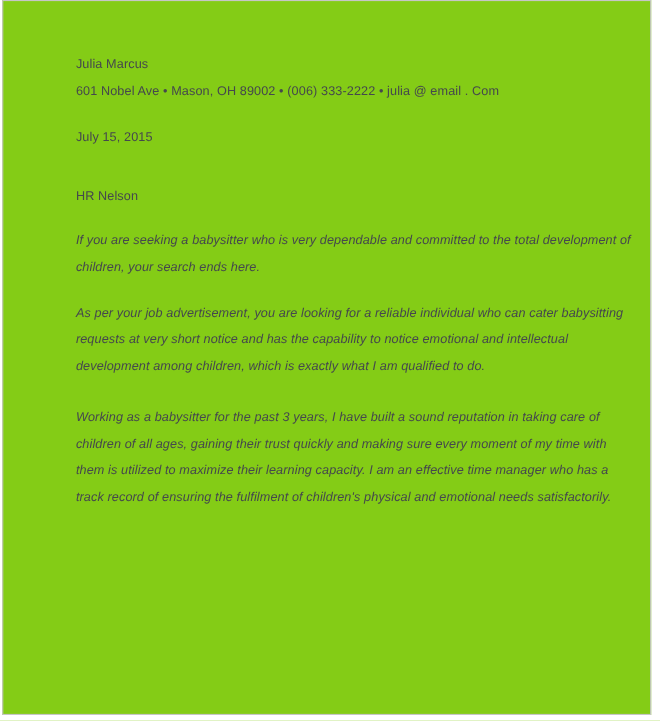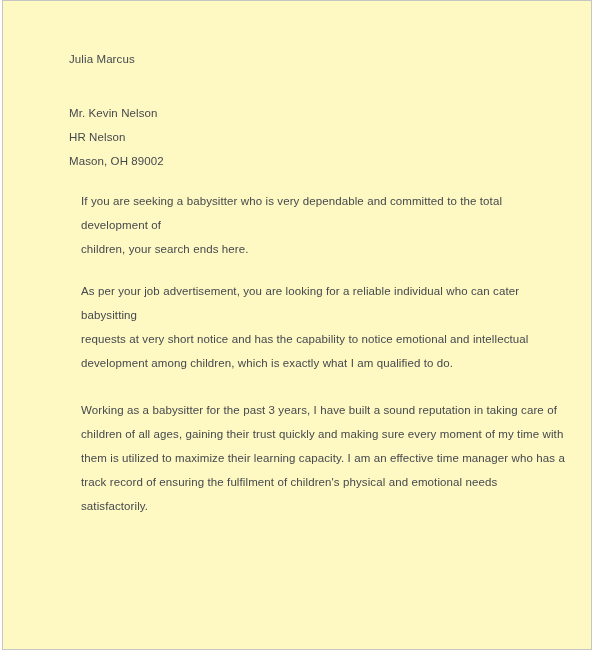--- a/index.html
+++ b/index.html
@@ -10,55 +10,55 @@
     height: 655px;
     overflow: hidden;
     font-family: "Liberation Sans", "DejaVu Sans", sans-serif;
   }
   .page {
     position: absolute;
     left: 2px;
     top: 0;
     width: 590px;
     height: 650px;
-    background: #fef9c3;
+    background: #84cc16;
     border: 1px solid #c6c6c6;
     box-sizing: border-box;
   }
   .content {
     padding: 46px 14px 0 66px;
     color: #45484d;
     font-size: 11.5px;
     line-height: 24px;
     letter-spacing: 0.1px;
   }
   .line { white-space: nowrap; }
-  .para { margin: 12px; white-space: pre-line; }
+  .para { margin: 0; white-space: pre-line; font-style: italic; }
   .date-block      { margin-top: 18px; }
   .recipient-block { margin-top: 30px; }
   .salutation      { margin-top: 25px; }
   .para-1          { margin-top: 16px; }
   .para-2          { margin-top: 18px; }
   .para-3          { margin-top: 23px; }
 </style>
 </head>
 <body>
 
 <div class="page">
   <div class="content">
 
     <div class="sender-block">
       <div class="line">Julia Marcus</div>
+      <div class="line">601 Nobel Ave • Mason, OH 89002 • (006) 333-2222 • julia @ email . Com</div>
     </div>
 
+    <div class="date-block line">July 15, 2015</div>
 
     <div class="recipient-block">
-      <div class="line">Mr. Kevin Nelson</div>
       <div class="line">HR Nelson</div>
-      <div class="line">Mason, OH 89002</div>
     </div>
 
 
     <p class="para para-1">If you are seeking a babysitter who is very dependable and committed to the total development of
 children, your search ends here.</p>
     <p class="para para-2">As per your job advertisement, you are looking for a reliable individual who can cater babysitting
 requests at very short notice and has the capability to notice emotional and intellectual
 development among children, which is exactly what I am qualified to do.</p>
     <p class="para para-3">Working as a babysitter for the past 3 years, I have built a sound reputation in taking care of
 children of all ages, gaining their trust quickly and making sure every moment of my time with

